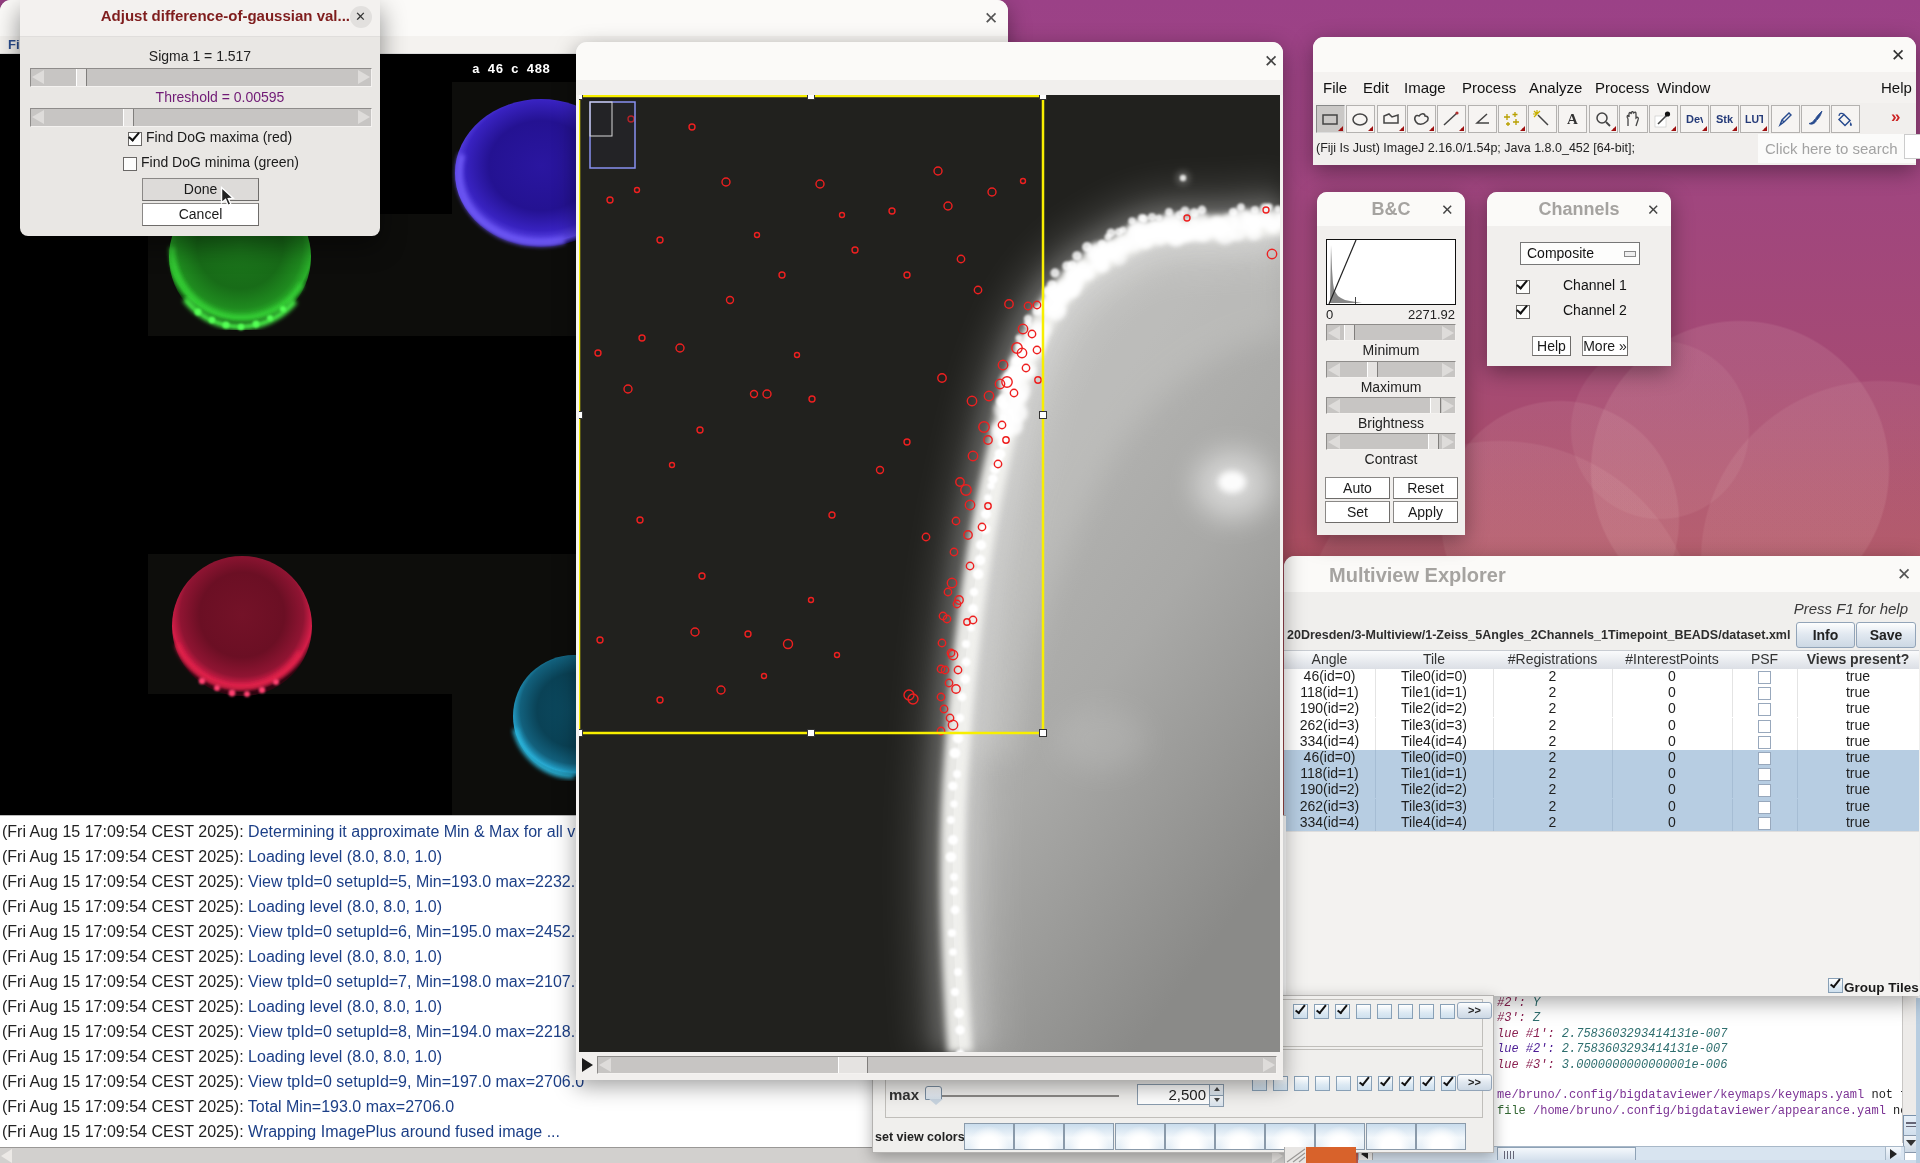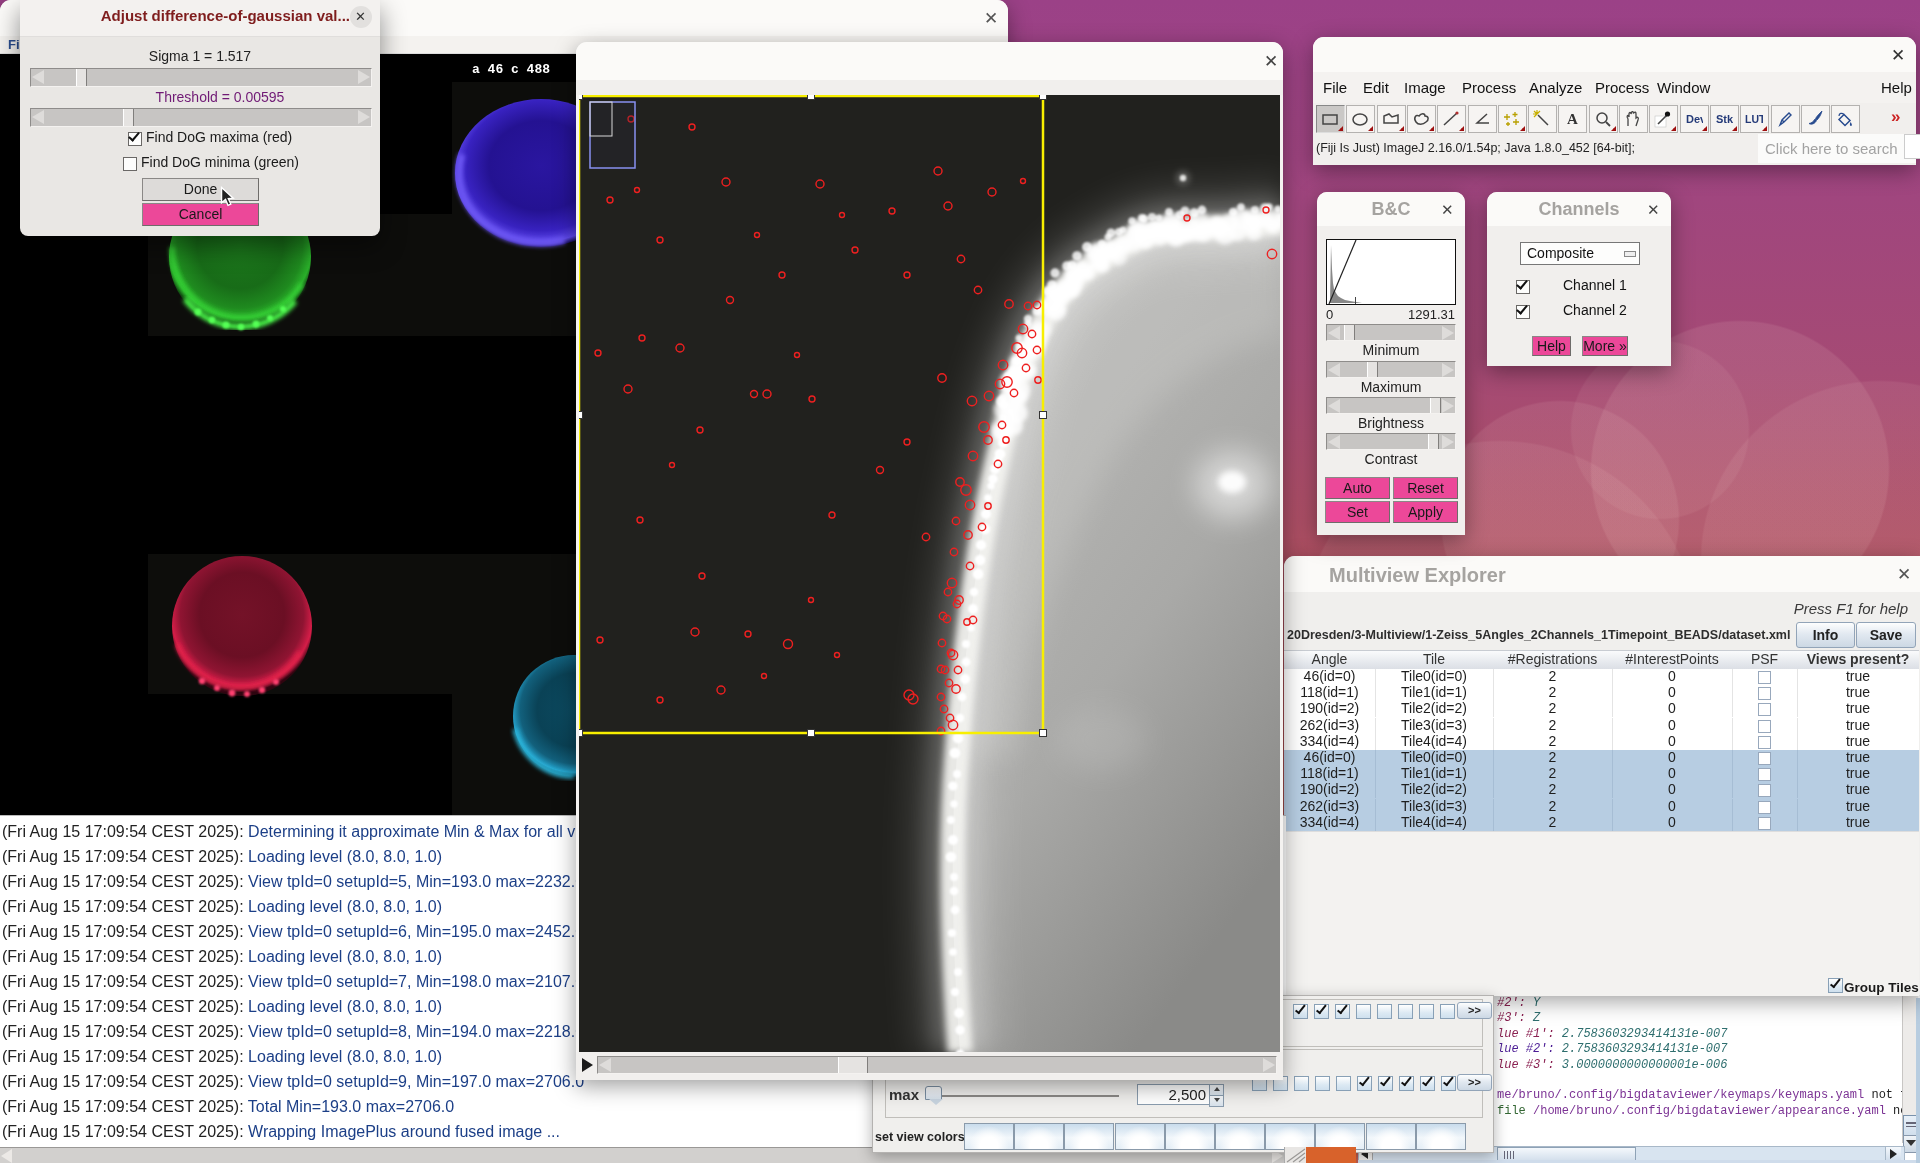--- a/index.html
+++ b/index.html
@@ -17,21 +17,21 @@
 border-radius:11px 11px 0 0;}
 .ttl{position:absolute;width:100%;text-align:center;font-weight:bold;color:#aeaca9;}
 .x{position:absolute;color:#555;font-size:17px;line-height:17px;}
 
 .msl{position:absolute;background:#c7c5c3;border-top:1px solid #8e8c8a;border-left:1px solid #8e8c8a;border-bottom:1px solid #f4f2f0;border-right:1px solid #f4f2f0;}
 .arl,.arr{position:absolute;top:1px;width:0;height:0;}
 .msl .arl{left:1px;border-top:7px solid transparent;border-bottom:7px solid transparent;border-right:12px solid #dedcda;}
 .msl .arr{right:1px;border-top:7px solid transparent;border-bottom:7px solid transparent;border-left:12px solid #dedcda;}
 .msl .th{position:absolute;top:0;height:100%;width:9px;background:#e5e3e1;border-left:1px solid #fff;border-right:1px solid #807e7c;}
 
-.mbtn{position:absolute;background:#ec4899;border:1px solid #8a8886;border-bottom-color:#6e6c6a;border-right-color:#6e6c6a;text-align:center;color:#1a1a1a;}
+.mbtn{position:absolute;background:#ffffff;border:1px solid #8a8886;border-bottom-color:#6e6c6a;border-right-color:#6e6c6a;text-align:center;color:#1a1a1a;}
 
 .mcb{position:absolute;width:12px;height:12px;background:#fdfdfc;border:1px solid #6a6866;}
 .mcb.c:after{content:"";position:absolute;left:2px;top:-3px;width:4px;height:9px;border:solid #111;border-width:0 2.5px 2.5px 0;transform:rotate(40deg);}
 
 .ncb{position:absolute;width:13px;height:13px;border:1px solid #88a0b6;background:linear-gradient(#ffffff,#dce9f3 60%,#cfe0ee);}
 .ncb.c:after{content:"";position:absolute;left:3.5px;top:-2px;width:3px;height:8.5px;border:solid #111;border-width:0 2px 2px 0;transform:rotate(38deg);}
 .nbtn{position:absolute;border:1px solid #92a4b8;border-radius:3px;background:linear-gradient(#fdfefe,#e2e9f1 45%,#ccd8e4);text-align:center;color:#222;}
 </style></head><body>
 
 <div class="win" style="left:0;top:1;width:1008px;height:1162px;border-radius:11px 11px 0 0;">
@@ -883,21 +883,21 @@
  <div class="tbar" style="height:34px;border-radius:10px 10px 0 0;"></div>
  <div class="ttl" style="top:7px;font-size:18px;color:#a5a3a0;">B&amp;C</div>
  <div class="x" style="left:124px;top:9px;color:#444;font-size:15px;">✕</div>
  <svg class="abs" style="left:9px;top:47px;" width="130" height="66">
   <rect x="0.5" y="0.5" width="129" height="65" fill="#fff" stroke="#111"></rect>
   <path d="M 4,64 L 5,6 L 6,30 L 7,44 L 8,50 L 10,54 L 12,57 L 15,59 L 19,61 L 24,62 L 30,63 L 36,64 Z" fill="#888"></path>
   <line x1="3" y1="65" x2="30" y2="1" stroke="#222" stroke-width="1.2"></line>
   <line x1="29.5" y1="58" x2="29.5" y2="65" stroke="#444"></line>
  </svg>
  <div class="abs" style="left:9px;top:115px;font-size:13px;color:#222;">0</div>
- <div class="abs" style="right:10px;top:115px;font-size:13px;color:#222;">1291.31</div>
+ <div class="abs" style="right:10px;top:115px;font-size:13px;color:#222;">2271.92</div>
  <div class="msl" style="left:9px;top:132px;width:128px;height:15px;">
       <div class="arl"></div>
       <div class="arr"></div>
       <div class="th" style="left:17px;"></div>
     </div>
  <div class="abs" style="left:0;top:150px;width:100%;text-align:center;font-size:14px;color:#222;">Minimum</div>
  <div class="msl" style="left:9px;top:169px;width:128px;height:15px;">
       <div class="arl"></div>
       <div class="arr"></div>
       <div class="th" style="left:40px;"></div>

